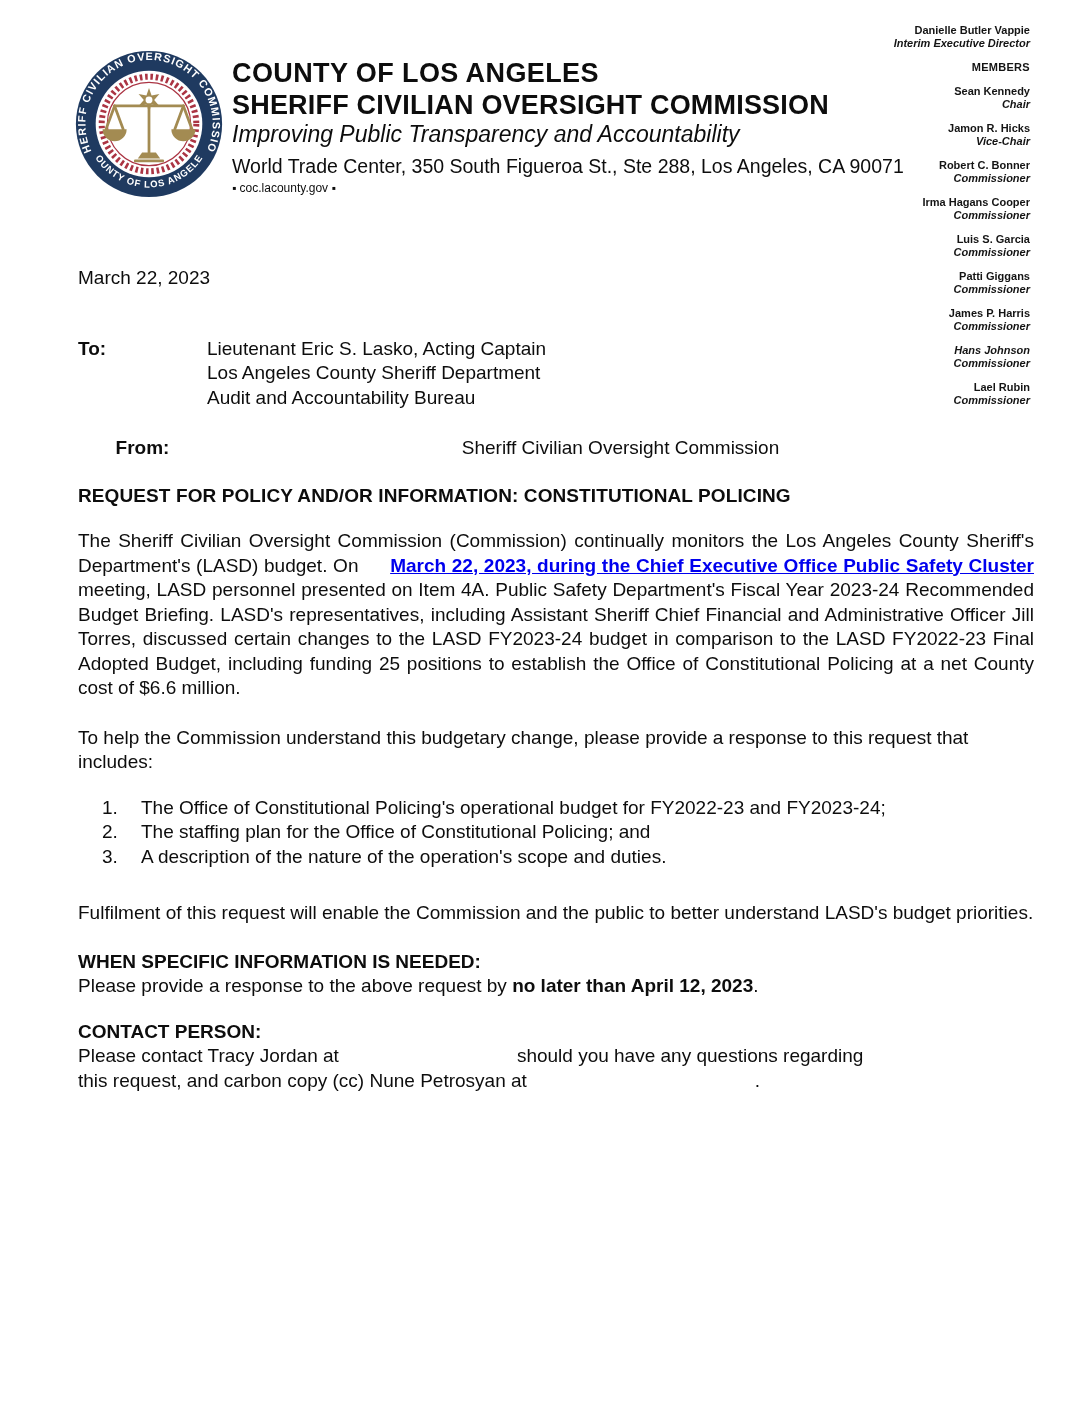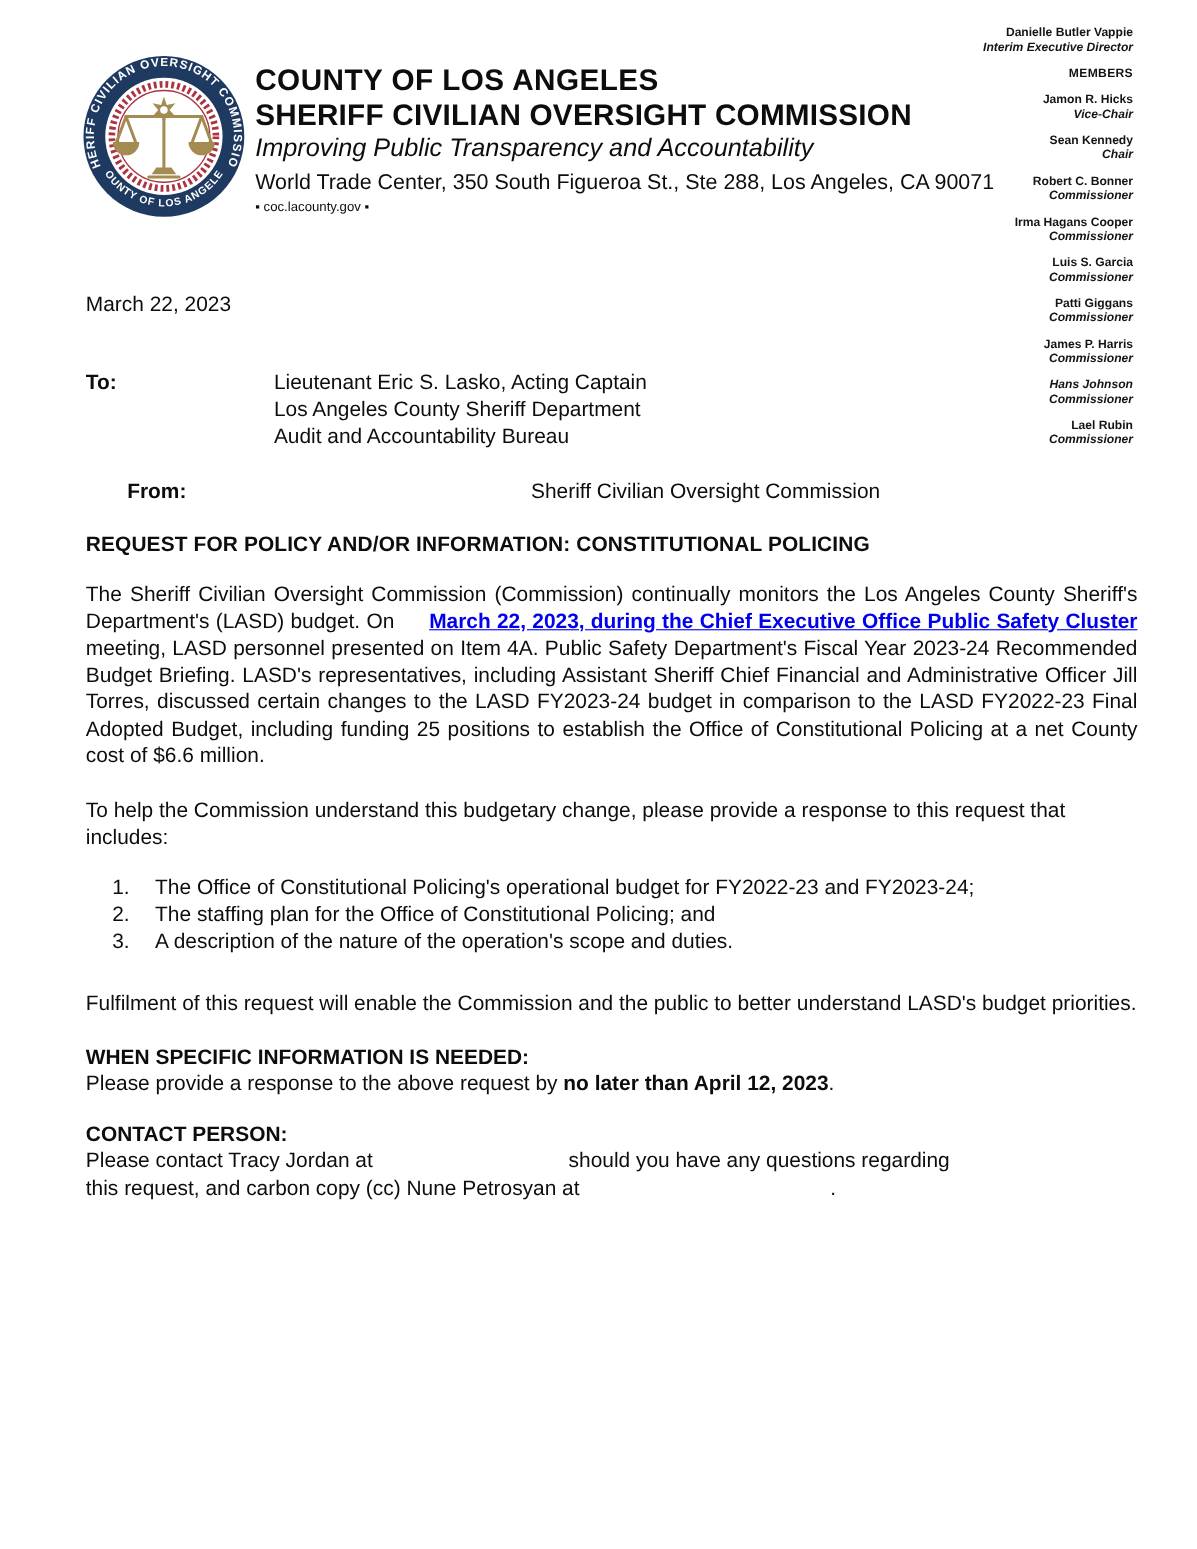--- a/index.html
+++ b/index.html
@@ -85,21 +85,21 @@
   
   .letter {
     position: absolute;
     left: 78px;
     top: 266px;
     width: 956px;
     font-size: 19px;
     line-height: 24.5px;
   }
   .date-line { margin-bottom: 46px; }
-  .addr-row { display: flex; margin-bottom: 26px; gap: 42px; }
+  .addr-row { display: flex; margin-bottom: 26px; }
   .addr-row.from { margin-bottom: 23px; text-align: center; }
   .addr-label { width: 129px; font-weight: bold; flex: 0 0 auto; }
   .addr-lines { flex: 1; }
   .subject {
     font-weight: bold;
     margin-bottom: 21px;
     letter-spacing: 0.1px;
   }
   .para1 { text-align: justify; margin-bottom: 25px; }
   .para2 { margin-bottom: 21px; }
@@ -166,26 +166,26 @@
   </div>
 
   <aside class="members-col">
     <div class="member-block">
       <div class="member-name">Danielle Butler Vappie</div>
       <div class="member-title">Interim Executive Director</div>
     </div>
     <div class="members-heading">MEMBERS</div>
     <div class="members-list">
       <div class="member member-block">
+        <div class="member-name">Sean Kennedy</div>
+        <div class="member-title">Chair</div>
+      </div>
+      <div class="member member-block">
         <div class="member-name">Jamon R. Hicks</div>
         <div class="member-title">Vice-Chair</div>
-      </div>
-      <div class="member member-block">
-        <div class="member-name">Sean Kennedy</div>
-        <div class="member-title">Chair</div>
       </div>
       <div class="member member-block">
         <div class="member-name">Robert C. Bonner</div>
         <div class="member-title">Commissioner</div>
       </div>
       <div class="member member-block">
         <div class="member-name">Irma Hagans Cooper</div>
         <div class="member-title">Commissioner</div>
       </div>
       <div class="member member-block">

